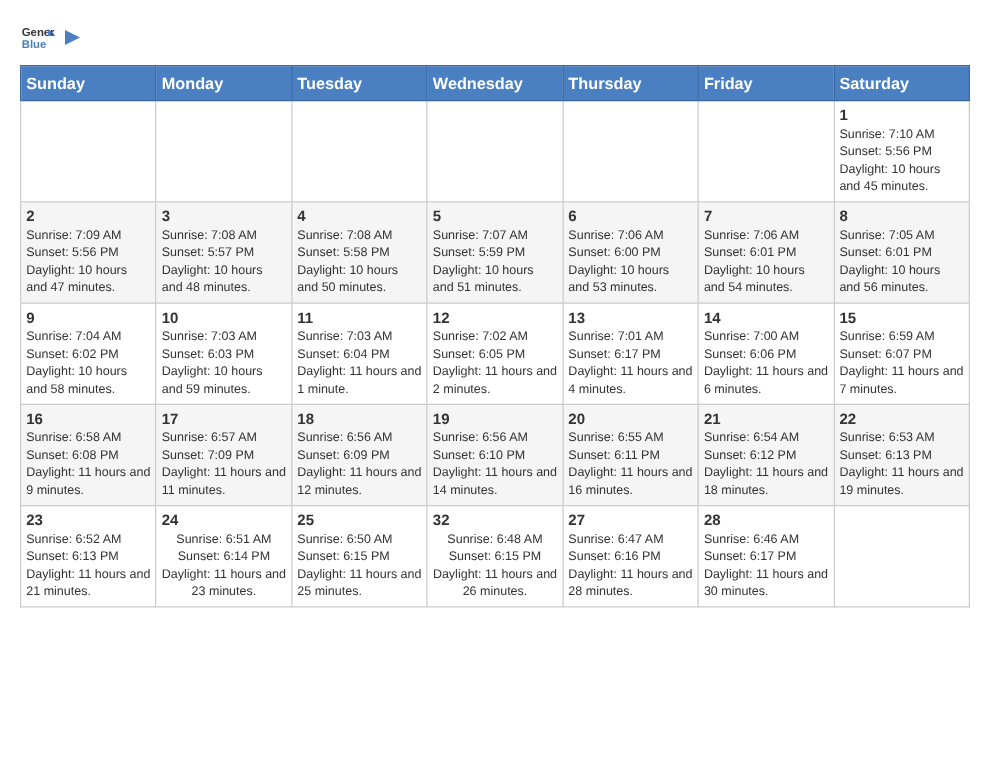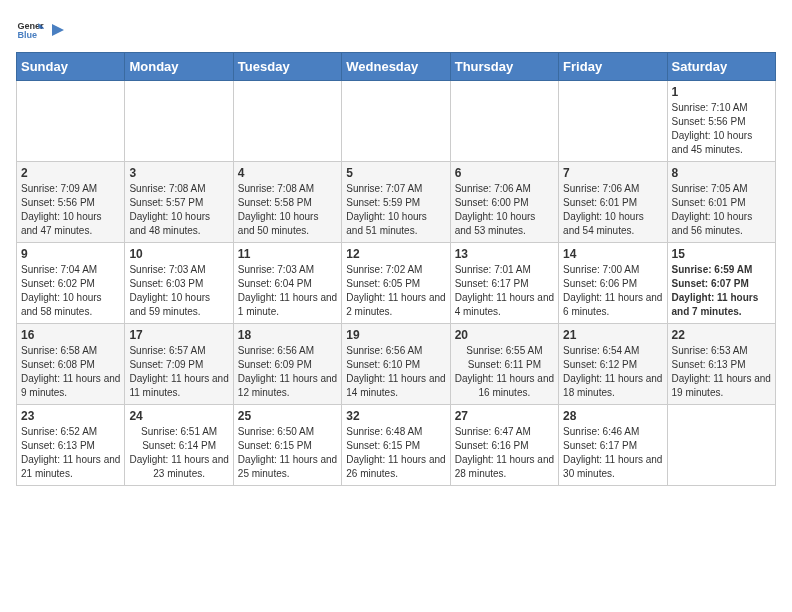--- a/index.html
+++ b/index.html
@@ -220,21 +220,21 @@
 Daylight: 11 hours and 4 minutes.</div>
         </td>
         <td>
           <span class="day-number">14</span>
           <div class="day-info" style="white-space: pre-line;">Sunrise: 7:00 AM
 Sunset: 6:06 PM
 Daylight: 11 hours and 6 minutes.</div>
         </td>
         <td>
           <span class="day-number">15</span>
-          <div class="day-info" style="white-space: pre-line; font-weight: bold;">Sunrise: 6:59 AM
+          <div class="day-info" style="white-space: pre-line;">Sunrise: 6:59 AM
 Sunset: 6:07 PM
 Daylight: 11 hours and 7 minutes.</div>
         </td>
       </tr>
       <tr>
         <td>
           <span class="day-number">16</span>
           <div class="day-info" style="white-space: pre-line;">Sunrise: 6:58 AM
 Sunset: 6:08 PM
 Daylight: 11 hours and 9 minutes.</div>
@@ -252,21 +252,21 @@
 Daylight: 11 hours and 12 minutes.</div>
         </td>
         <td>
           <span class="day-number">19</span>
           <div class="day-info" style="white-space: pre-line;">Sunrise: 6:56 AM
 Sunset: 6:10 PM
 Daylight: 11 hours and 14 minutes.</div>
         </td>
         <td>
           <span class="day-number">20</span>
-          <div class="day-info" style="white-space: pre-line; text-align: center;">Sunrise: 6:55 AM
+          <div class="day-info" style="white-space: pre-line;">Sunrise: 6:55 AM
 Sunset: 6:11 PM
 Daylight: 11 hours and 16 minutes.</div>
         </td>
         <td>
           <span class="day-number">21</span>
           <div class="day-info" style="white-space: pre-line;">Sunrise: 6:54 AM
 Sunset: 6:12 PM
 Daylight: 11 hours and 18 minutes.</div>
         </td>
         <td>
@@ -290,21 +290,21 @@
 Daylight: 11 hours and 23 minutes.</div>
         </td>
         <td>
           <span class="day-number">25</span>
           <div class="day-info" style="white-space: pre-line;">Sunrise: 6:50 AM
 Sunset: 6:15 PM
 Daylight: 11 hours and 25 minutes.</div>
         </td>
         <td>
           <span class="day-number">32</span>
-          <div class="day-info" style="white-space: pre-line;">Sunrise: 6:48 AM
+          <div class="day-info" style="white-space: pre-line; text-align: center;">Sunrise: 6:48 AM
 Sunset: 6:15 PM
 Daylight: 11 hours and 26 minutes.</div>
         </td>
         <td>
           <span class="day-number">27</span>
           <div class="day-info" style="white-space: pre-line;">Sunrise: 6:47 AM
 Sunset: 6:16 PM
 Daylight: 11 hours and 28 minutes.</div>
         </td>
         <td>

